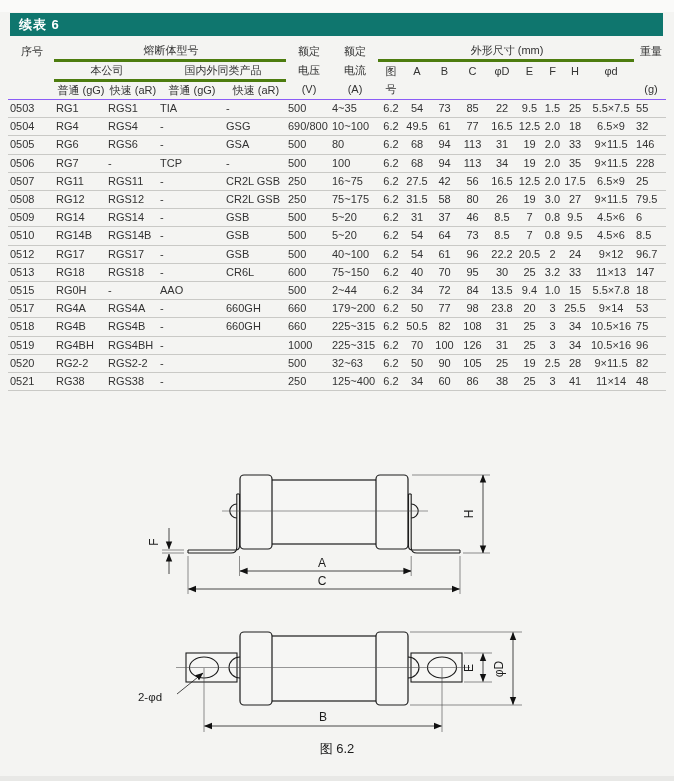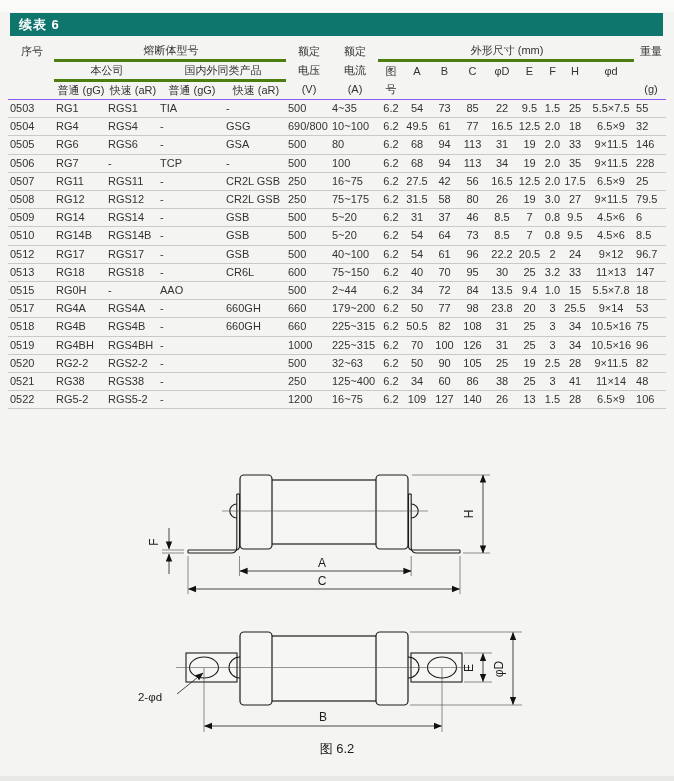--- a/index.html
+++ b/index.html
@@ -387,39 +387,20 @@
           <td class="c">34</td>
           <td class="c">60</td>
           <td class="c">86</td>
           <td class="c">38</td>
           <td class="c">25</td>
           <td class="c">3</td>
           <td class="c">41</td>
           <td class="c">11×14</td>
           <td>48</td>
         </tr>
-        <tr>
-          <td>0522</td>
-          <td>RG5-2</td>
-          <td>RGS5-2</td>
-          <td>-</td>
-          <td></td>
-          <td>1200</td>
-          <td>16~75</td>
-          <td class="c">6.2</td>
-          <td class="c">109</td>
-          <td class="c">127</td>
-          <td class="c">140</td>
-          <td class="c">26</td>
-          <td class="c">13</td>
-          <td class="c">1.5</td>
-          <td class="c">28</td>
-          <td class="c">6.5×9</td>
-          <td>106</td>
-        </tr>
       </tbody>
   </table>
 
   <svg class="diagram" width="674" height="300" viewBox="0 0 674 300">
     <defs>
       <marker id="arr" viewBox="0 0 10 10" refX="9.5" refY="5" markerWidth="10" markerHeight="10" orient="auto-start-reverse">
         <path d="M0,1 L10,5 L0,9 z" fill="#111"></path>
       </marker>
     </defs>
 

